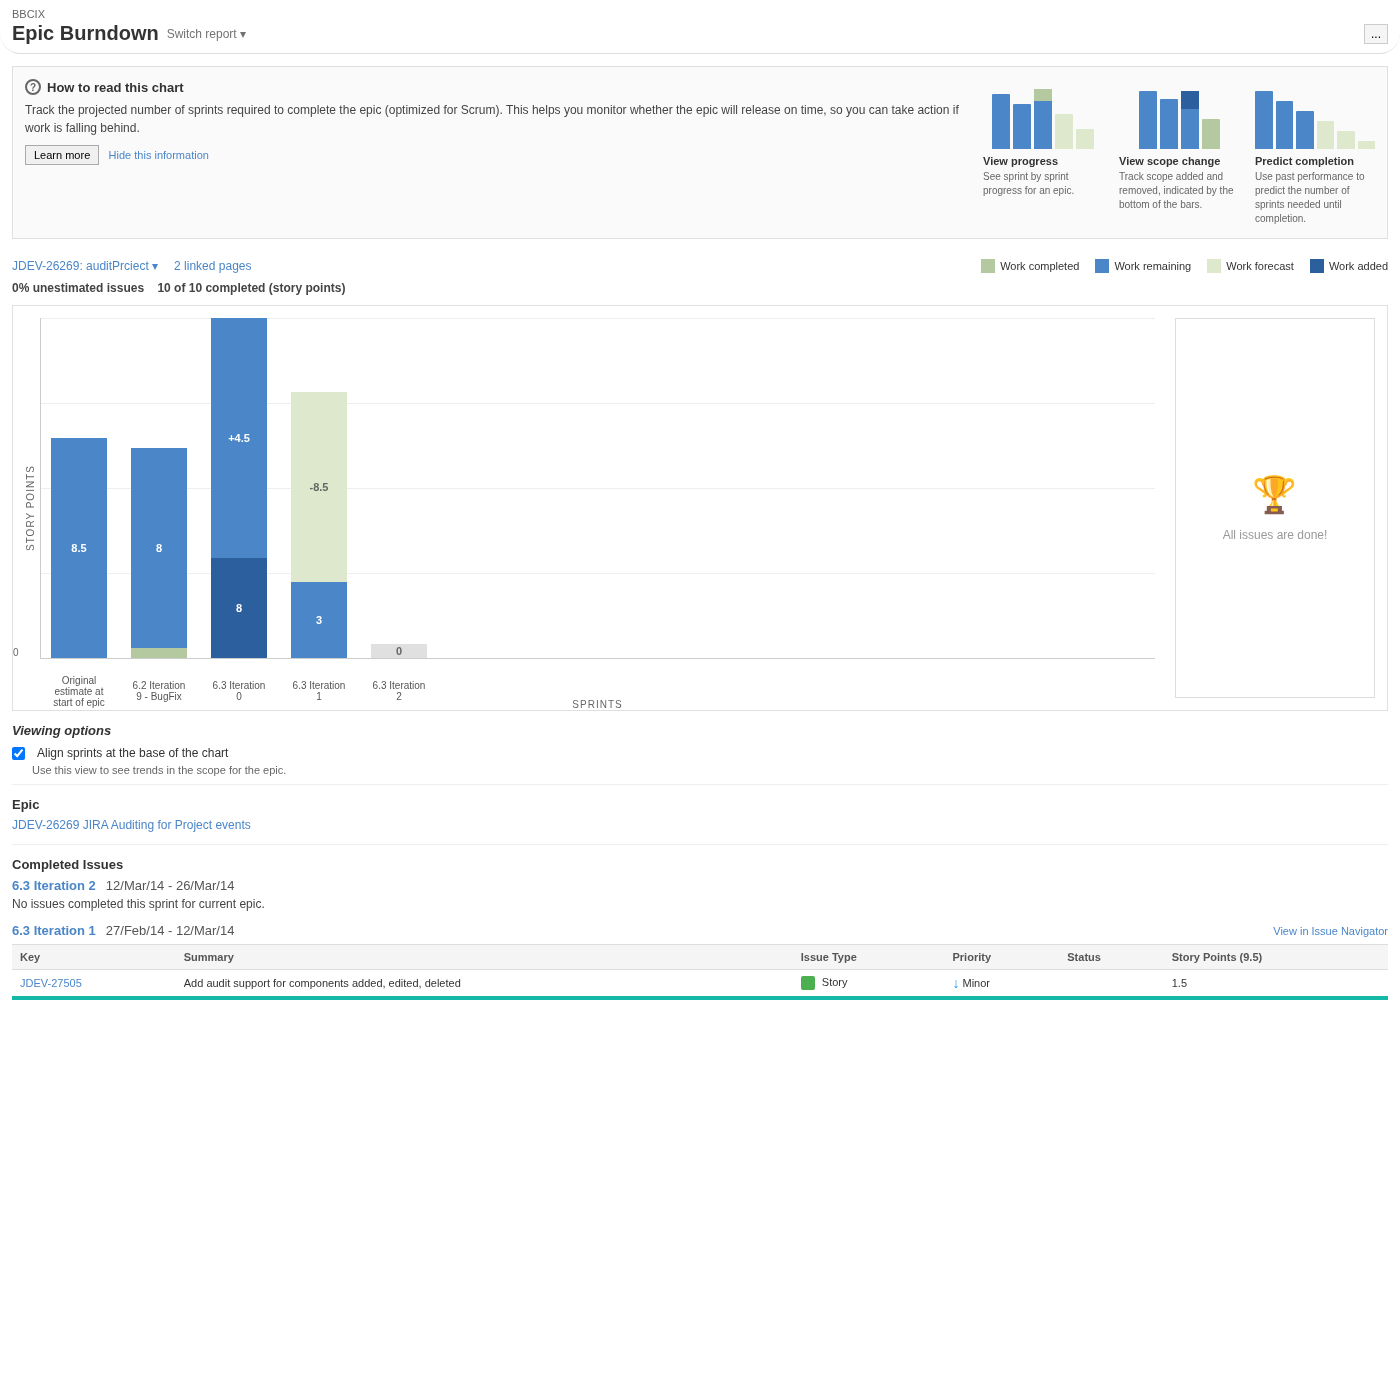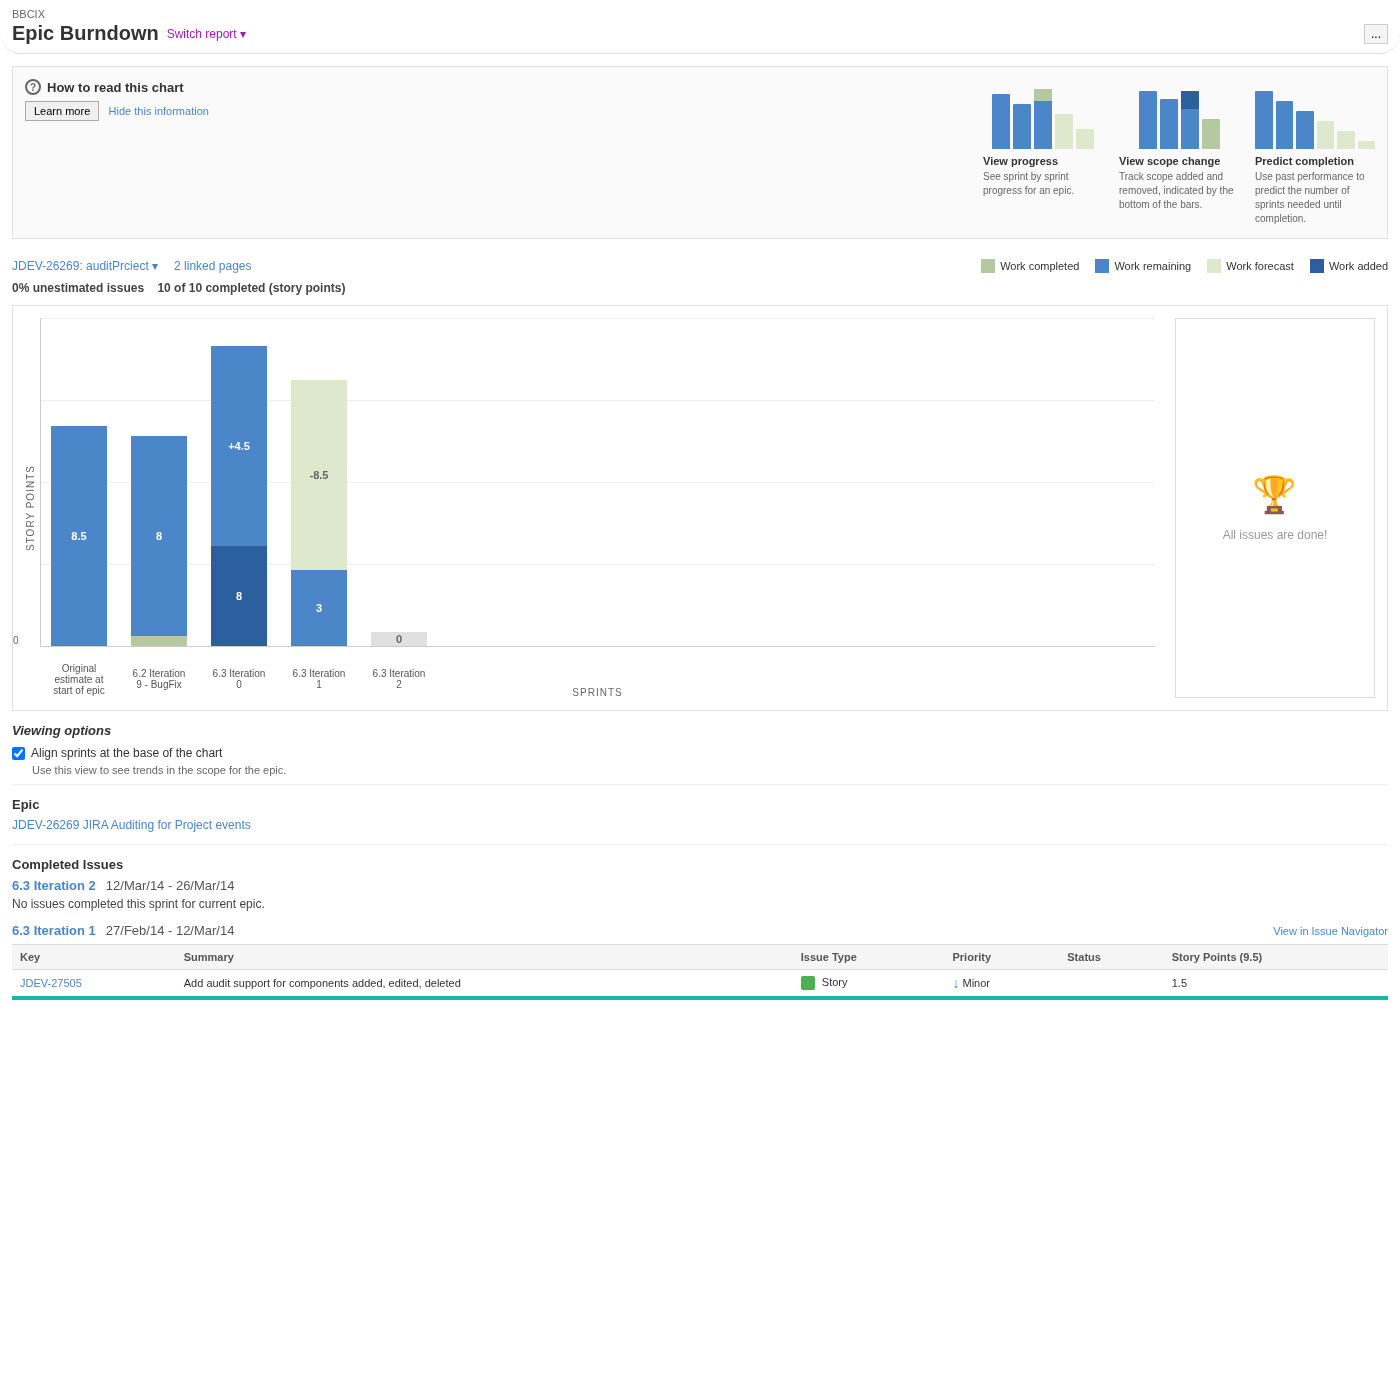--- a/index.html
+++ b/index.html
@@ -2,21 +2,21 @@
 <html><head>
   <meta charset="utf-8">
   <style>
     * { box-sizing: border-box; margin: 0; padding: 0; }
     body { font-family: Arial, sans-serif; font-size: 12px; color: #333; background: #fff; width: 1400px; min-height: 1400px; }
 
     .page-header { padding: 8px 12px; border-bottom: 1px solid #ddd; border-radius: 21px; }
     .breadcrumb { font-size: 11px; color: #666; }
     .page-title-row { display: flex; align-items: center; gap: 8px; margin-top: 2px; }
     .page-title { font-size: 20px; font-weight: bold; color: #333; }
-    .switch-report { font-size: 12px; color: #a21caf; cursor: pointer; }
+    .switch-report { font-size: 12px; color: #737373; cursor: pointer; }
     .more-btn { margin-left: auto; border: 1px solid #ccc; background: #f5f5f5; padding: 2px 6px; cursor: pointer; font-size: 12px; }
 
     .info-panel { border: 1px solid #e0e0e0; margin: 12px; padding: 12px; background: #fafafa; display: flex; gap: 20px; }
     .info-left { flex: 1; }
     .info-title { font-weight: bold; font-size: 13px; margin-bottom: 6px; display: flex; align-items: center; gap: 6px; }
     .info-icon { width: 16px; height: 16px; border-radius: 50%; border: 2px solid #666; display: inline-flex; align-items: center; justify-content: center; font-size: 10px; color: #666; }
     .info-text { font-size: 12px; color: #444; line-height: 1.5; margin-bottom: 8px; }
     .btn-learn { border: 1px solid #aaa; background: #f0f0f0; padding: 3px 8px; cursor: pointer; font-size: 11px; margin-right: 6px; }
     .btn-hide { color: #4a86c8; cursor: pointer; font-size: 11px; border: none; background: none; }
     .info-right { display: flex; gap: 16px; }
@@ -47,21 +47,21 @@
     .bar-stack { display: flex; flex-direction: column-reverse; align-items: center; position: relative; }
     .bar-segment { width: 56px; display: flex; align-items: center; justify-content: center; color: white; font-size: 11px; font-weight: bold; position: relative; }
     .bar-label { position: absolute; bottom: -36px; text-align: center; font-size: 10px; color: #555; width: 80px; left: 50%; transform: translateX(-50%); }
     .x-axis-title { font-size: 10px; color: #666; letter-spacing: 1px; text-align: center; margin-top: 40px; }
 
     .all-done-box { width: 200px; border: 1px solid #ddd; display: flex; flex-direction: column; align-items: center; justify-content: center; gap: 12px; padding: 20px; color: #999; font-size: 12px; }
     .trophy-icon { font-size: 36px; color: #ccc; }
 
     .viewing-options { margin: 12px 12px 8px; }
     .viewing-title { font-weight: bold; font-size: 13px; margin-bottom: 8px; font-style: italic; }
-    .checkbox-row { display: flex; align-items: center; gap: 6px; margin-bottom: 4px; }
+    .checkbox-row { display: flex; align-items: center; gap: 12px; margin-bottom: 4px; }
     .checkbox-row input { width: 13px; height: 13px; }
     .checkbox-label { font-size: 12px; }
     .option-desc { font-size: 11px; color: #666; margin-left: 20px; }
 
     .epic-section { margin: 12px; }
     .section-title { font-weight: bold; font-size: 13px; margin-bottom: 6px; color: #333; }
     .epic-link-item { color: #4a86c8; font-size: 12px; cursor: pointer; margin-bottom: 4px; }
 
     .completed-section { margin: 12px; }
     .sprint-header { color: #4a86c8; font-size: 13px; font-weight: bold; cursor: pointer; display: flex; align-items: center; gap: 10px; }
@@ -91,20 +91,21 @@
     <button class="more-btn">...</button>
   </div>
 </div>
 
 <div class="info-panel">
   <div class="info-left">
     <div class="info-title">
       <span class="info-icon">?</span>
       <span>How to read this chart</span>
     </div>
+    <div class="info-text">Track the projected number of sprints required to complete the epic (optimized for Scrum). This helps you monitor whether the epic will release on time, so you can take action if work is falling behind.</div>
     <button class="btn-learn">Learn more</button>
     <button class="btn-hide">Hide this information</button>
   </div>
   <div class="info-right">
 
     <div class="info-chart-item">
       <div class="mini-chart">
         <div class="mini-bar" style="height:55px;background:#4a86c8;"></div>
         <div class="mini-bar" style="height:45px;background:#4a86c8;"></div>
         <div class="mini-bar" style="height:60px;background:#4a86c8;">
@@ -212,21 +213,21 @@
                 <div class="bar-segment" style="background:#4a86c8;height:200px;">8</div>
               </div>
               <div class="bar-label" style="position:absolute;bottom:-44px;text-align:center;font-size:10px;color:#555;width:80px;left:50%;transform:translateX(-50%);">
                 6.2 Iteration<br>9 - BugFix
               </div>
             </div>
 
             <div class="bar-group">
               <div class="bar-stack">
                 <div class="bar-segment" style="background:#2c5f9e;height:100px;">8</div>
-                <div class="bar-segment" style="background:#4a86c8;height:200px;">+4.5</div>
+                <div class="bar-segment" style="background:#4a86c8;height:240px;">+4.5</div>
               </div>
               <div class="bar-label" style="position:absolute;bottom:-44px;text-align:center;font-size:10px;color:#555;width:80px;left:50%;transform:translateX(-50%);">
                 6.3 Iteration<br>0
               </div>
             </div>
 
             <div class="bar-group">
               <div class="bar-stack">
                 <div class="bar-segment" style="background:#4a86c8;height:76px;">3</div>
                 <div class="bar-segment" style="background:#dde8cc;height:190px;color:#666;">-8.5</div>

